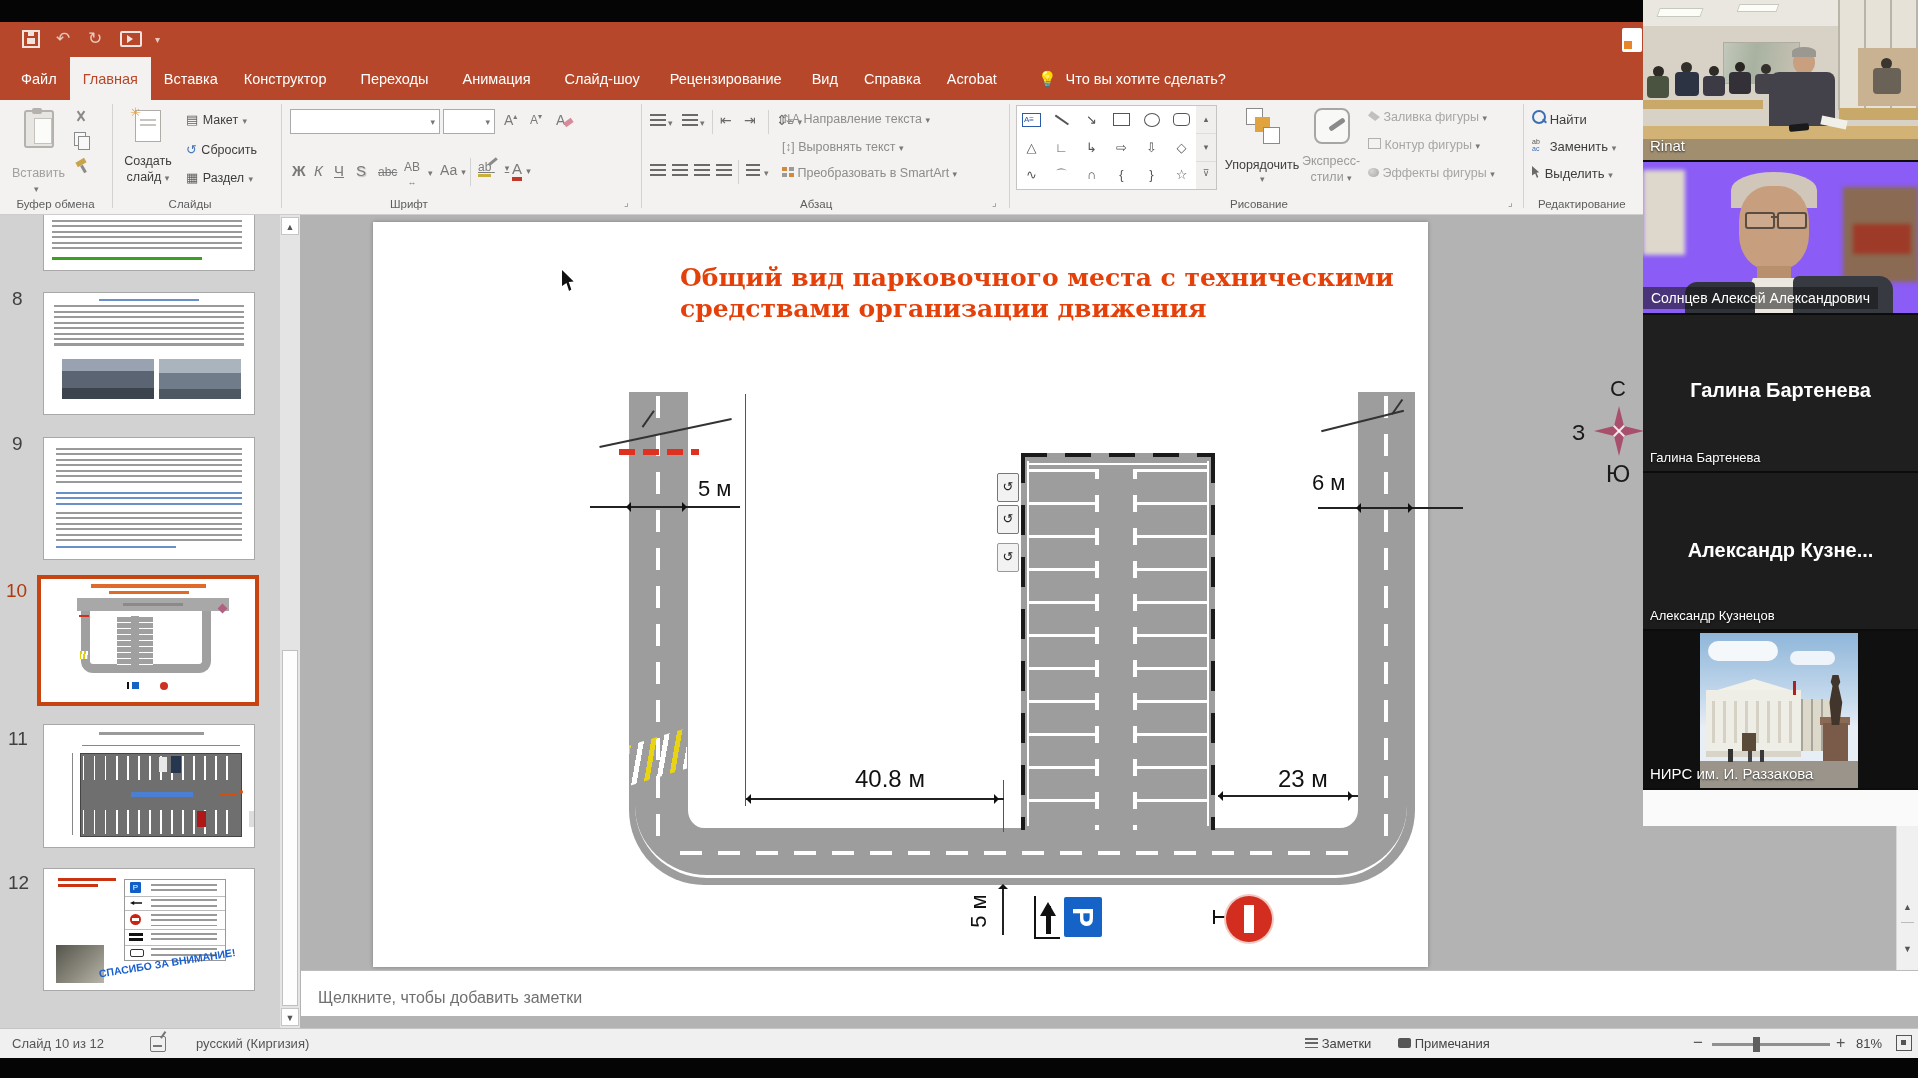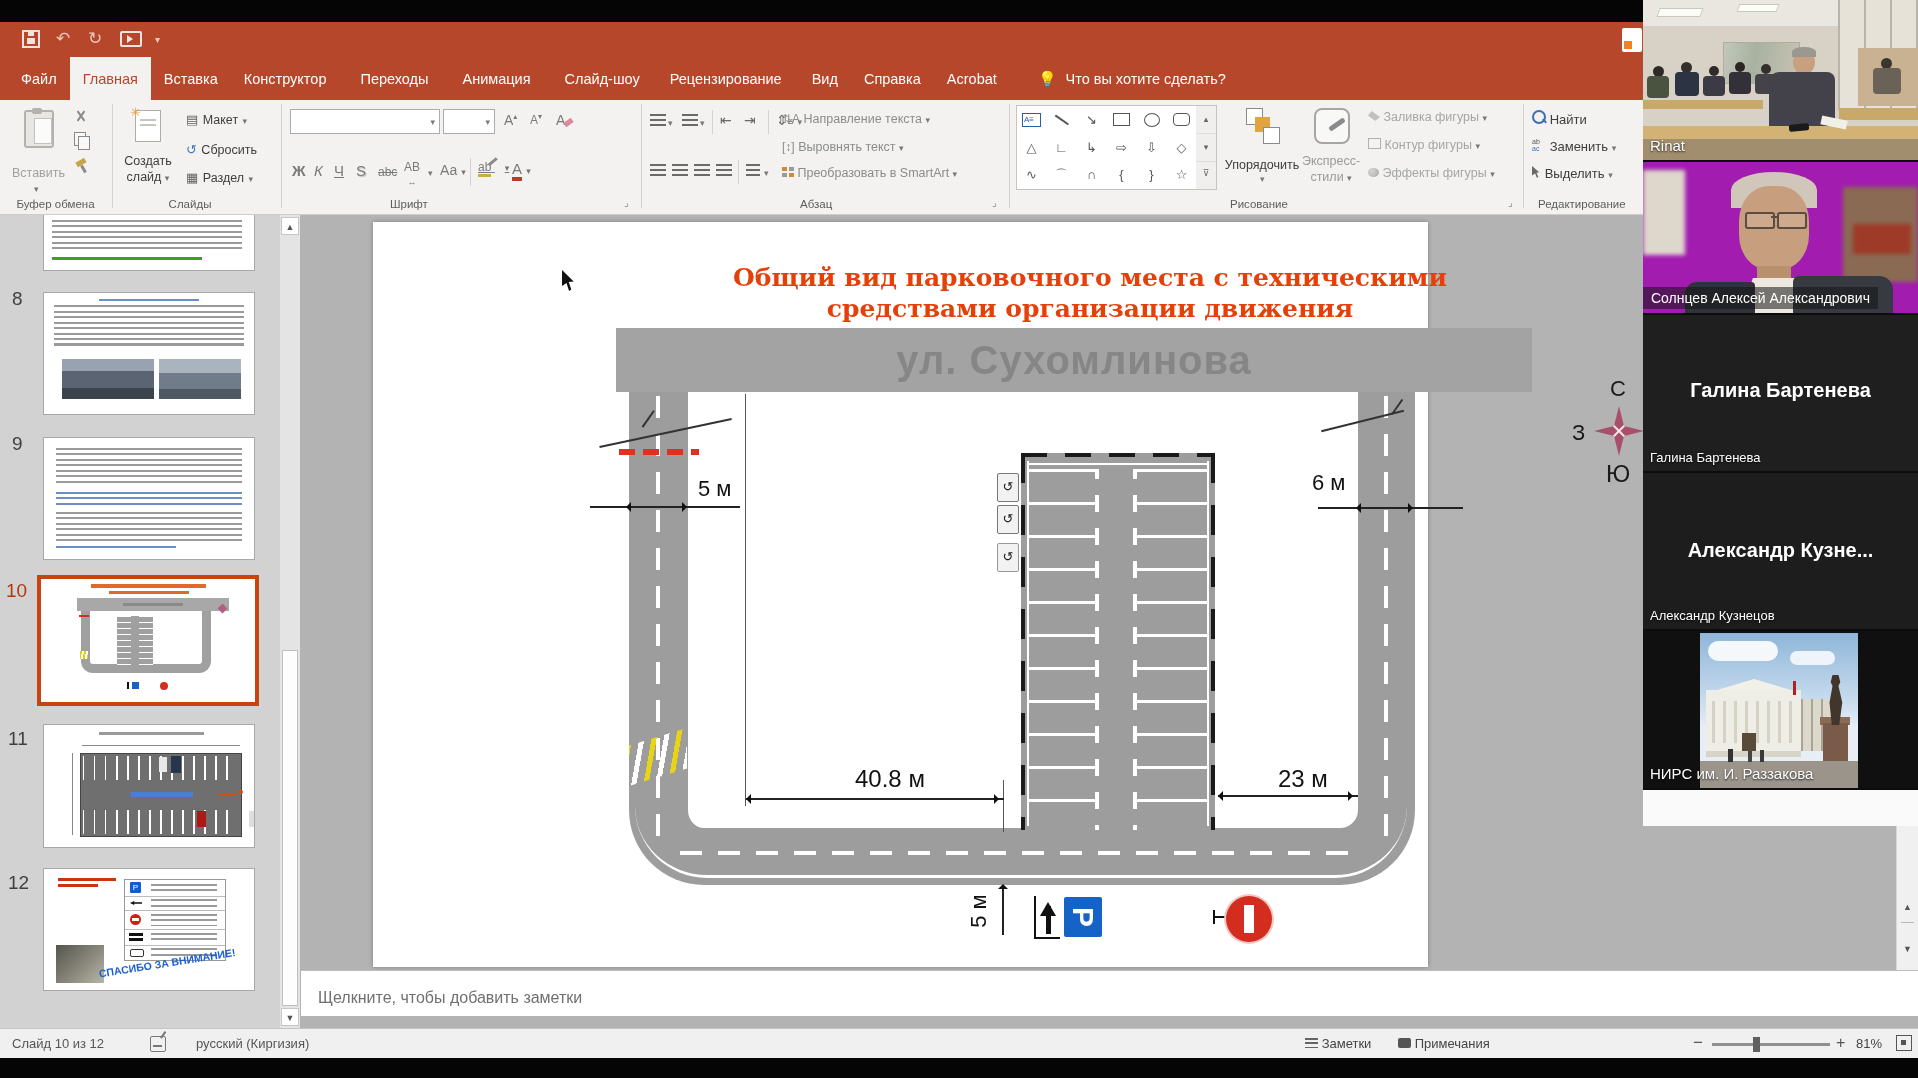--- a/index.html
+++ b/index.html
@@ -368,28 +368,25 @@
   </div>
 
   <div class="abs" style="left:280px;top:215px;width:20px;height:813px;background:#e4e4e4;">
     <div class="abs" style="left:1px;top:2px;width:18px;height:18px;background:#fff;text-align:center;font-size:9px;color:#555;line-height:18px;border:1px solid #c6c6c6;box-sizing:border-box;">▲</div>
     <div class="abs" style="left:2px;top:435px;width:16px;height:356px;background:#fdfdfd;border:1px solid #c0c0c0;box-sizing:border-box;"></div>
     <div class="abs" style="left:1px;top:793px;width:18px;height:18px;background:#fff;text-align:center;font-size:9px;color:#555;line-height:18px;border:1px solid #c6c6c6;box-sizing:border-box;">▼</div>
   </div>
 
   <div class="abs" style="left:373px;top:222px;width:1055px;height:745px;background:#fff;box-shadow:0 0 4px rgba(0,0,0,.3);"></div>
 
-  <div class="abs" style="left:680px;top:262px;width:820px;text-align:center;font-family:'DejaVu Serif',serif;font-weight:bold;font-size:25px;color:#e5400a;line-height:1.25;">
+  <div class="abs" style="left:680px;top:262px;width:820px;text-align:left;font-family:'DejaVu Serif',serif;font-weight:bold;font-size:25px;color:#e5400a;line-height:1.25;">
     <div>Общий вид парковочного места с техническими</div>
     <div>средствами организации движения</div>
   </div>
 
-  <div class="abs" style="left:616px;top:328px;width:916px;height:64px;background:#a3a3a3;display:flex;align-items:center;justify-content:center;">
-    <span style="font-size:40px;font-weight:bold;color:#868686;letter-spacing:1px;">ул. Сухомлинова</span>
-  </div>
 
   <div class="abs" style="left:629px;top:392px;width:786px;height:493px;box-sizing:border-box;border-left:59px solid #9d9d9d;border-right:57px solid #9d9d9d;border-bottom:57px solid #9d9d9d;border-bottom-left-radius:75px;border-bottom-right-radius:75px;"></div>
 
   <div class="abs" style="left:635px;top:560px;width:772px;height:318px;box-sizing:border-box;border-bottom:3px solid #fff;border-bottom-left-radius:72px;border-bottom-right-radius:72px;"></div>
 
   <div class="abs" style="left:656px;top:396px;width:4px;height:440px;background:repeating-linear-gradient(to bottom,#fff 0 22px,transparent 22px 38px);"></div>
   <div class="abs" style="left:1384px;top:396px;width:4px;height:440px;background:repeating-linear-gradient(to bottom,#fff 0 22px,transparent 22px 38px);"></div>
   <div class="abs" style="left:680px;top:851px;width:680px;height:4px;background:repeating-linear-gradient(to right,#fff 0 22px,transparent 22px 38px);"></div>
 
   <div class="abs" style="left:619px;top:449px;width:80px;height:6px;background:repeating-linear-gradient(to right,#e03020 0 16px,transparent 16px 24px);"></div>
@@ -504,21 +501,21 @@
 
       <div class="abs" style="left:0;top:100px;width:120px;height:9px;background:#c9a96a;"></div>
       <div class="abs" style="left:0;top:126px;width:275px;height:13px;background:#d2b275;"></div>
       <div class="abs" style="left:196px;top:108px;width:79px;height:12px;background:#c9a96a;"></div>
       <div class="abs" style="left:0;top:139px;width:275px;height:21px;background:#a08e6e;"></div>
       <div class="abs" style="left:178px;top:118px;width:26px;height:9px;background:#f0f0e8;transform:rotate(12deg);"></div>
       <div class="abs" style="left:146px;top:124px;width:20px;height:7px;background:#1a1a1a;border-radius:2px;transform:rotate(-6deg);"></div>
       <div class="tile-label" style="font-size:15px;">Rinat</div>
     </div>
 
-    <div class="abs" style="left:0;top:162px;width:275px;height:151px;background:#a21caf;overflow:hidden;">
+    <div class="abs" style="left:0;top:162px;width:275px;height:151px;background:#8b5cf6;overflow:hidden;">
       <div class="abs" style="left:0;top:0;width:275px;height:151px;filter:blur(2px);">
         <div class="abs" style="left:200px;top:25px;width:75px;height:95px;background:#8a6a52;"></div>
         <div class="abs" style="left:210px;top:62px;width:58px;height:30px;background:#9e3a28;"></div>
         <div class="abs" style="left:0;top:8px;width:42px;height:85px;background:#ded8cc;"></div>
       </div>
       <div class="abs" style="left:88px;top:10px;width:86px;height:36px;background:#d0c6ba;border-radius:50% 50% 0 0;"></div>
       <div class="abs" style="left:96px;top:24px;width:70px;height:84px;background:#c79e7e;border-radius:42%;"></div>
       <div class="abs" style="left:102px;top:50px;width:26px;height:13px;border:2px solid #5a4c40;border-radius:3px;background:rgba(255,255,255,.12);"></div>
       <div class="abs" style="left:134px;top:50px;width:26px;height:13px;border:2px solid #5a4c40;border-radius:3px;background:rgba(255,255,255,.12);"></div>
       <div class="abs" style="left:128px;top:54px;width:6px;height:2px;background:#5a4c40;"></div>

